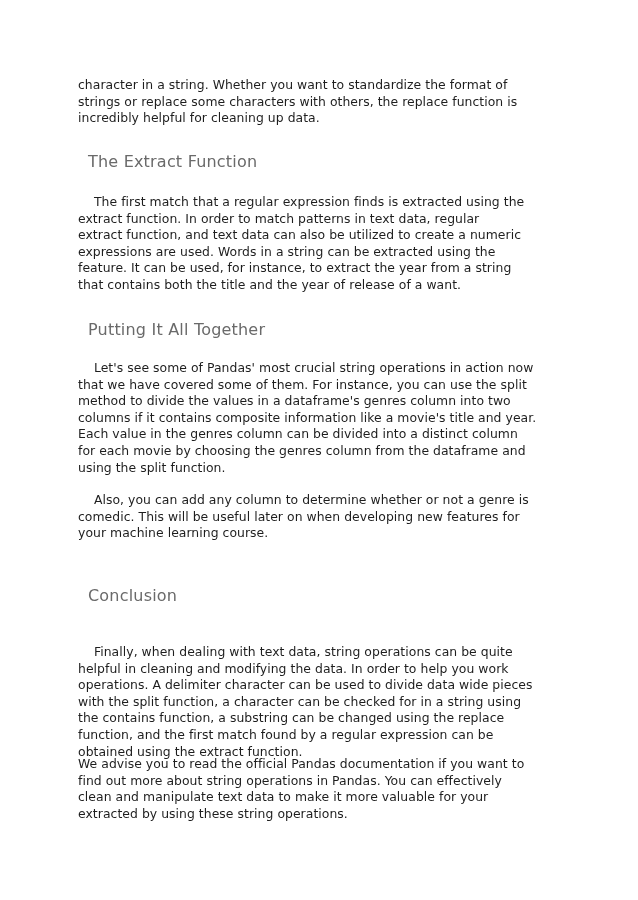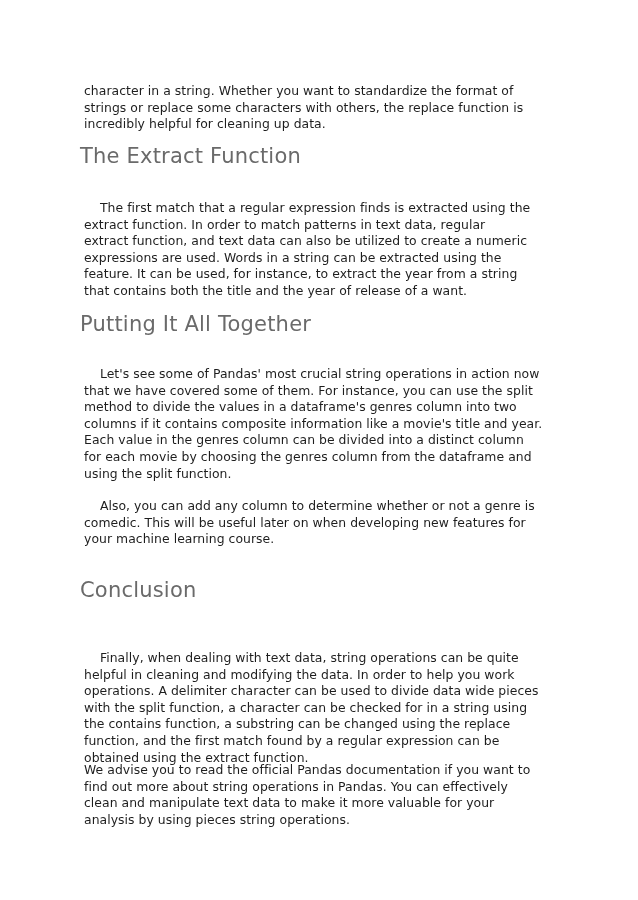--- a/index.html
+++ b/index.html
@@ -1,22 +1,22 @@
 <!DOCTYPE html>
 <html><head>
 <meta charset="utf-8">
 <style>
   html, body { margin: 0; padding: 0; background: #ffffff; }
   body { width: 638px; height: 900px; position: relative; overflow: hidden;
          font-family: "DejaVu Sans", sans-serif; color: #1e1e1e; }
   .page { position: absolute; left: 76px; top: 0; width: 490px; }
   .para { position: absolute; left: 0; width: 490px; font-size: 12.4px; line-height: 16.6px;
-          letter-spacing: 0.05px; margin: 8px; white-space: nowrap; }
+          letter-spacing: 0.05px; margin: 2px; white-space: nowrap; }
   .para .ln { display: block; }
-  .h2 { position: absolute; left: 0; font-size: 21px; color: #6a6a6a; margin: 4px;
+  .h2 { position: absolute; left: 0; font-size: 16px; color: #6a6a6a; margin: 12px;
         font-weight: normal; letter-spacing: 0.2px; white-space: nowrap; }
 </style>
 </head>
 <body>
 
 <div class="page">
 
   <p class="para" style="top:75px">
     <span class="ln">character in a string. Whether you want to standardize the format of</span>
     <span class="ln">strings or replace some characters with others, the replace function is</span>
@@ -61,16 +61,16 @@
     <span class="ln">with the split function, a character can be checked for in a string using</span>
     <span class="ln">the contains function, a substring can be changed using the replace</span>
     <span class="ln">function, and the first match found by a regular expression can be</span>
     <span class="ln">obtained using the extract function.</span>
   </p>
 
   <p class="para" style="top:754px">
     <span class="ln">We advise you to read the official Pandas documentation if you want to</span>
     <span class="ln">find out more about string operations in Pandas. You can effectively</span>
     <span class="ln">clean and manipulate text data to make it more valuable for your</span>
-    <span class="ln">analysis by using pieces string operations.</span>
+    <span class="ln">extracted by using these string operations.</span>
   </p>
 
 </div>
 
 </body></html>

